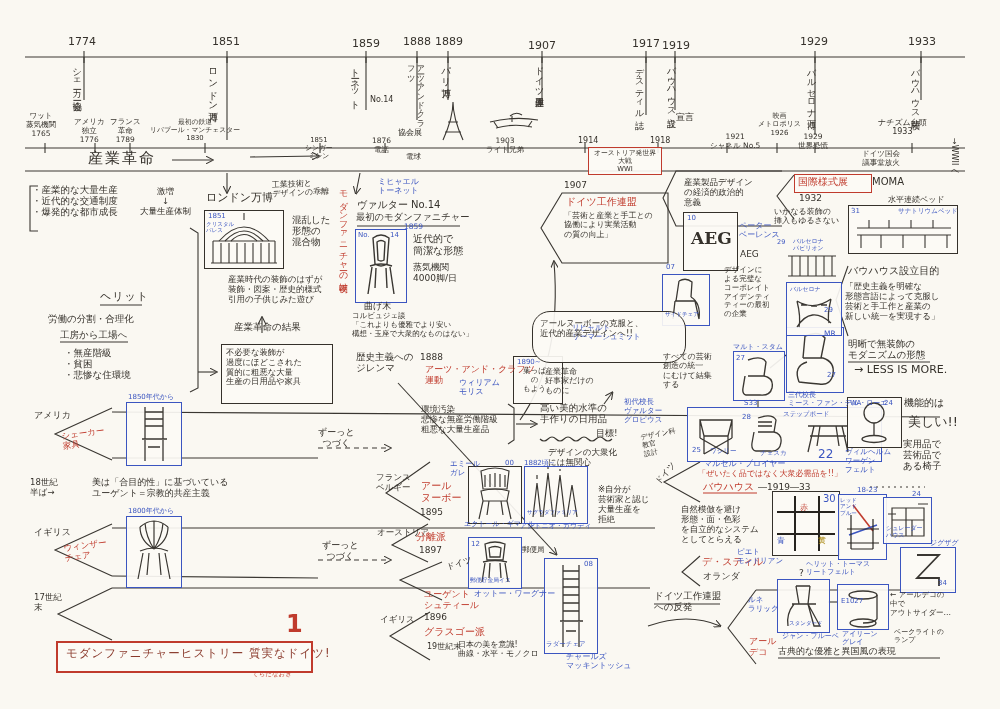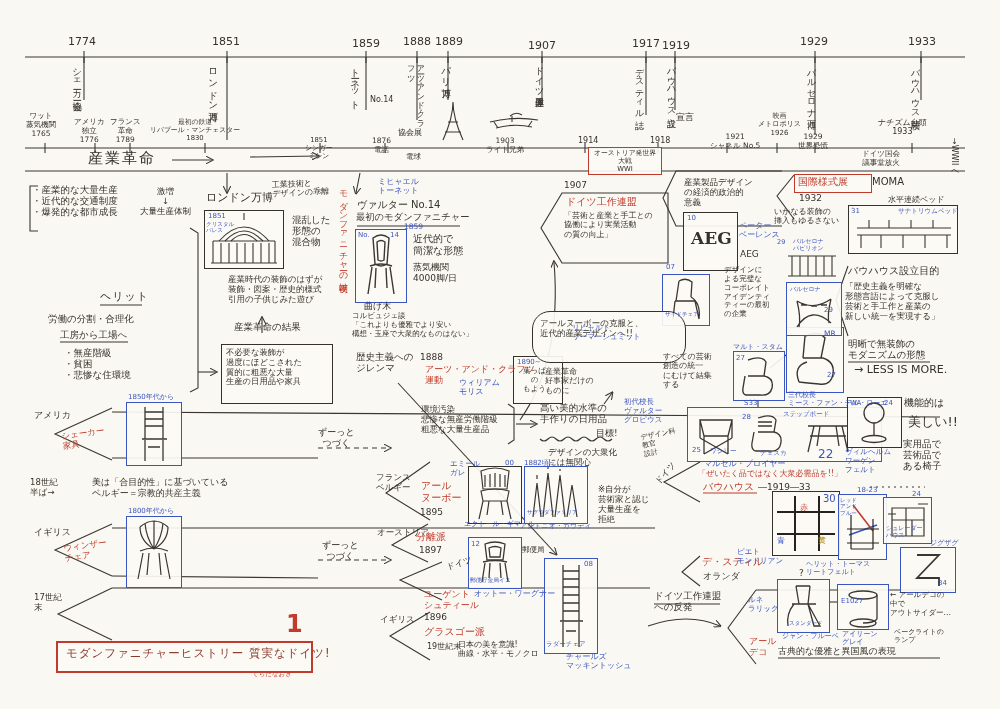--- a/index.html
+++ b/index.html
@@ -532,21 +532,21 @@
   <div class="t" style="left:540px;top:318px;font-size:8.5px;z-index:4">アールヌーボーの克服と、
 近代的産業デザインへ!!</div>
 
   <div class="t" style="left:34px;top:410px;font-size:9px">アメリカ</div>
   <div class="t r" style="left:62px;top:428px;font-size:8.5px;transform:rotate(-8deg)">シェーカー
 家具</div>
   <div class="t b" style="left:128px;top:393px;font-size:7px">1850年代から</div>
   <div class="t" style="left:30px;top:477px;font-size:8.5px">18世紀
 半ば→</div>
   <div class="t" style="left:92px;top:477px;font-size:9px">美は「合目的性」に基づいている
-ベルギー＝宗教的共産主義</div>
+ユーゲント＝宗教的共産主義</div>
 
   <div class="t" style="left:34px;top:527px;font-size:9px">イギリス</div>
   <div class="t r" style="left:64px;top:540px;font-size:8.5px;transform:rotate(-8deg)">ウィンザー
 チェア</div>
   <div class="t b" style="left:128px;top:507px;font-size:7px">1800年代から</div>
   <div class="t" style="left:34px;top:592px;font-size:8.5px">17世紀
 末</div>
 
   <div class="t b" style="left:624px;top:398px;font-size:7.5px">初代校長
 ヴァルター
@@ -603,20 +603,24 @@
 ワーゲン
 フェルト</div>
   <div class="t" style="left:904px;top:397px;font-size:10px">機能的は</div>
   <div class="t" style="left:908px;top:414px;font-size:13px">美しい!!</div>
   <div class="t" style="left:903px;top:438px;font-size:9.5px">実用品で
 芸術品で
 ある椅子</div>
 
   <div class="t r" style="left:702px;top:556px;font-size:10px">デ・スティル</div>
   <div class="t" style="left:703px;top:571px;font-size:9px">オランダ</div>
+  <div class="t" style="left:681px;top:504px;font-size:8.5px">自然模倣を避け
+形態・面・色彩
+を自立的なシステム
+としてとらえる</div>
   <div class="t b" style="left:823px;top:493px;font-size:10px;z-index:4">30</div>
   <div class="t" style="left:800px;top:503px;font-size:8px;color:#c03b2d;z-index:4">赤</div>
   <div class="t" style="left:777px;top:536px;font-size:8px;color:#3b55c0;z-index:4">青</div>
   <div class="t" style="left:818px;top:536px;font-size:8px;color:#a8860b;z-index:4">黄</div>
   <div class="t b" style="left:737px;top:548px;font-size:7.5px">ピエト
 モンドリアン</div>
   <div class="t b" style="left:857px;top:486px;font-size:7px;z-index:4">18-23</div>
   <div class="t b" style="left:840px;top:497px;font-size:5.5px;z-index:4">レッド
 アンド
 ブルー</div>

